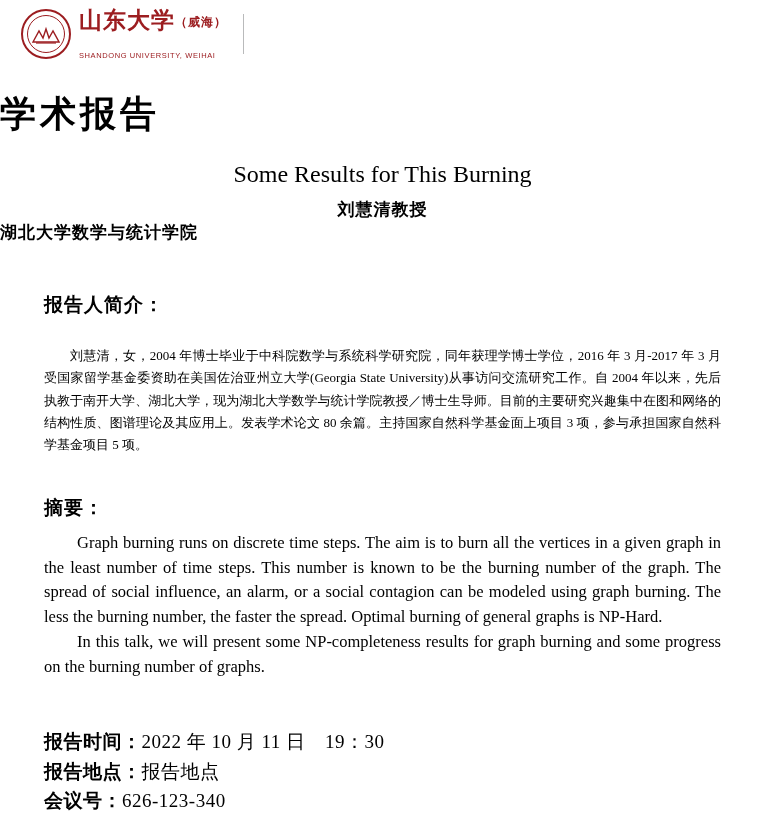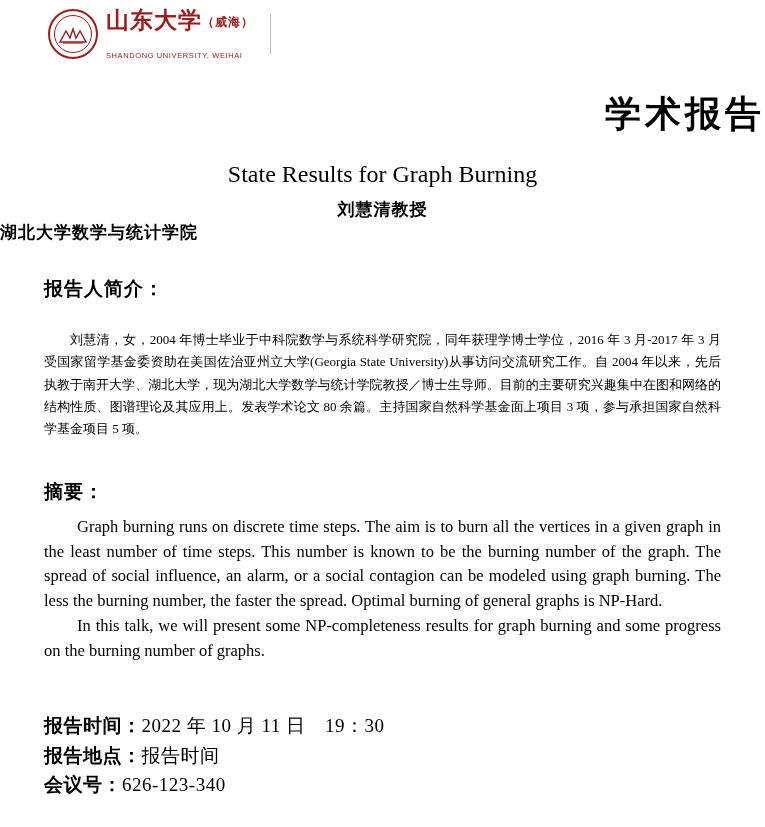--- a/index.html
+++ b/index.html
@@ -13,21 +13,21 @@
     position: relative;
     font-family: "Liberation Serif", "DejaVu Serif", serif;
     color: #000000;
     overflow: hidden;
   }
 
   
   .header {
     display: flex;
     align-items: center;
-    padding: 12px 0 0 48px;
+    padding: 12px 0 0 21px;
     height: 56px;
     box-sizing: border-box;
   }
   .logo-emblem {
     width: 46px;
     height: 46px;
     border: 2px solid #9c1d20;
     border-radius: 50%;
     position: relative;
     flex: 0 0 auto;
@@ -94,21 +94,21 @@
   .school-en {
     font-family: "Liberation Serif", "DejaVu Serif", serif;
     font-size: 11px;
     color: #9c1d20;
     margin-top: 3px;
     white-space: nowrap;
   }
 
   
   .doc-title {
-    text-align: right;
+    text-align: left;
     font-size: 36px;
     font-weight: 700;
     letter-spacing: 4px;
     margin-top: 34px;
     font-family: "Liberation Serif", "DejaVu Serif", serif;
   }
   .talk-title {
     text-align: center;
     font-size: 24px;
     margin-top: 22px;
@@ -131,21 +131,21 @@
   
   .section {
     margin-left: 44px;
     margin-right: 44px;
   }
   .section-heading {
     font-size: 19px;
     font-weight: 700;
     letter-spacing: 1px;
   }
-  #bio-heading { margin-top: 32px; }
+  #bio-heading { margin-top: 48px; }
   #abstract-heading { margin-top: 38px; }
 
   .body-cn {
     font-size: 13px;
     line-height: 1.72;
     text-align: justify;
     margin-top: 27px;
     font-family: "Liberation Serif", "DejaVu Serif", serif;
   }
   .body-cn p { margin: 0; text-indent: 2em; }
@@ -187,21 +187,21 @@
   <div class="logo-text">
     <div class="logo-cn"><span>山东大学</span><span class="weihai">（威海）</span></div>
     <div class="logo-en">SHANDONG UNIVERSITY, WEIHAI</div>
   </div>
 
   <div class="divider-v"></div>
 
 </div>
 
 <div class="doc-title">学术报告</div>
-<div class="talk-title">State Results for Graph Burning</div>
+<div class="talk-title">Some Results for This Burning</div>
 <div class="speaker">刘慧清教授</div>
 <div class="affiliation">湖北大学数学与统计学院</div>
 
 <div class="section">
   <div class="section-heading" id="bio-heading">报告人简介：</div>
   <div class="body-cn">
     <p>刘慧清，女，2004 年博士毕业于中科院数学与系统科学研究院，同年获理学博士学位，2016 年 3 月-2017 年 3 月受国家留学基金委资助在美国佐治亚州立大学(Georgia State University)从事访问交流研究工作。自 2004 年以来，先后执教于南开大学、湖北大学，现为湖北大学数学与统计学院教授／博士生导师。目前的主要研究兴趣集中在图和网络的结构性质、图谱理论及其应用上。发表学术论文 80 余篇。主持国家自然科学基金面上项目 3 项，参与承担国家自然科学基金项目 5 项。</p>
   </div>
 </div>
 
@@ -211,18 +211,18 @@
     <p>Graph burning runs on discrete time steps. The aim is to burn all the vertices in a given graph in the least number of time steps. This number is known to be the burning number of the graph. The spread of social influence, an alarm, or a social contagion can be modeled using graph burning. The less the burning number, the faster the spread. Optimal burning of general graphs is NP-Hard.</p>
     <p>In this talk, we will present some NP-completeness results for graph burning and some progress on the burning number of graphs.</p>
   </div>
 </div>
 
 <div class="info-block">
   <div class="info-line">
     <span class="info-label">报告时间：</span><span>2022 年 10 月 11 日　19：30</span>
   </div>
   <div class="info-line">
-    <span class="info-label">报告地点：</span><span>报告时间</span>
+    <span class="info-label">报告地点：</span><span>报告地点</span>
   </div>
   <div class="info-line">
     <span class="info-label">会议号：</span><span>626-123-340</span>
   </div>
 </div>
 
 </body></html>

